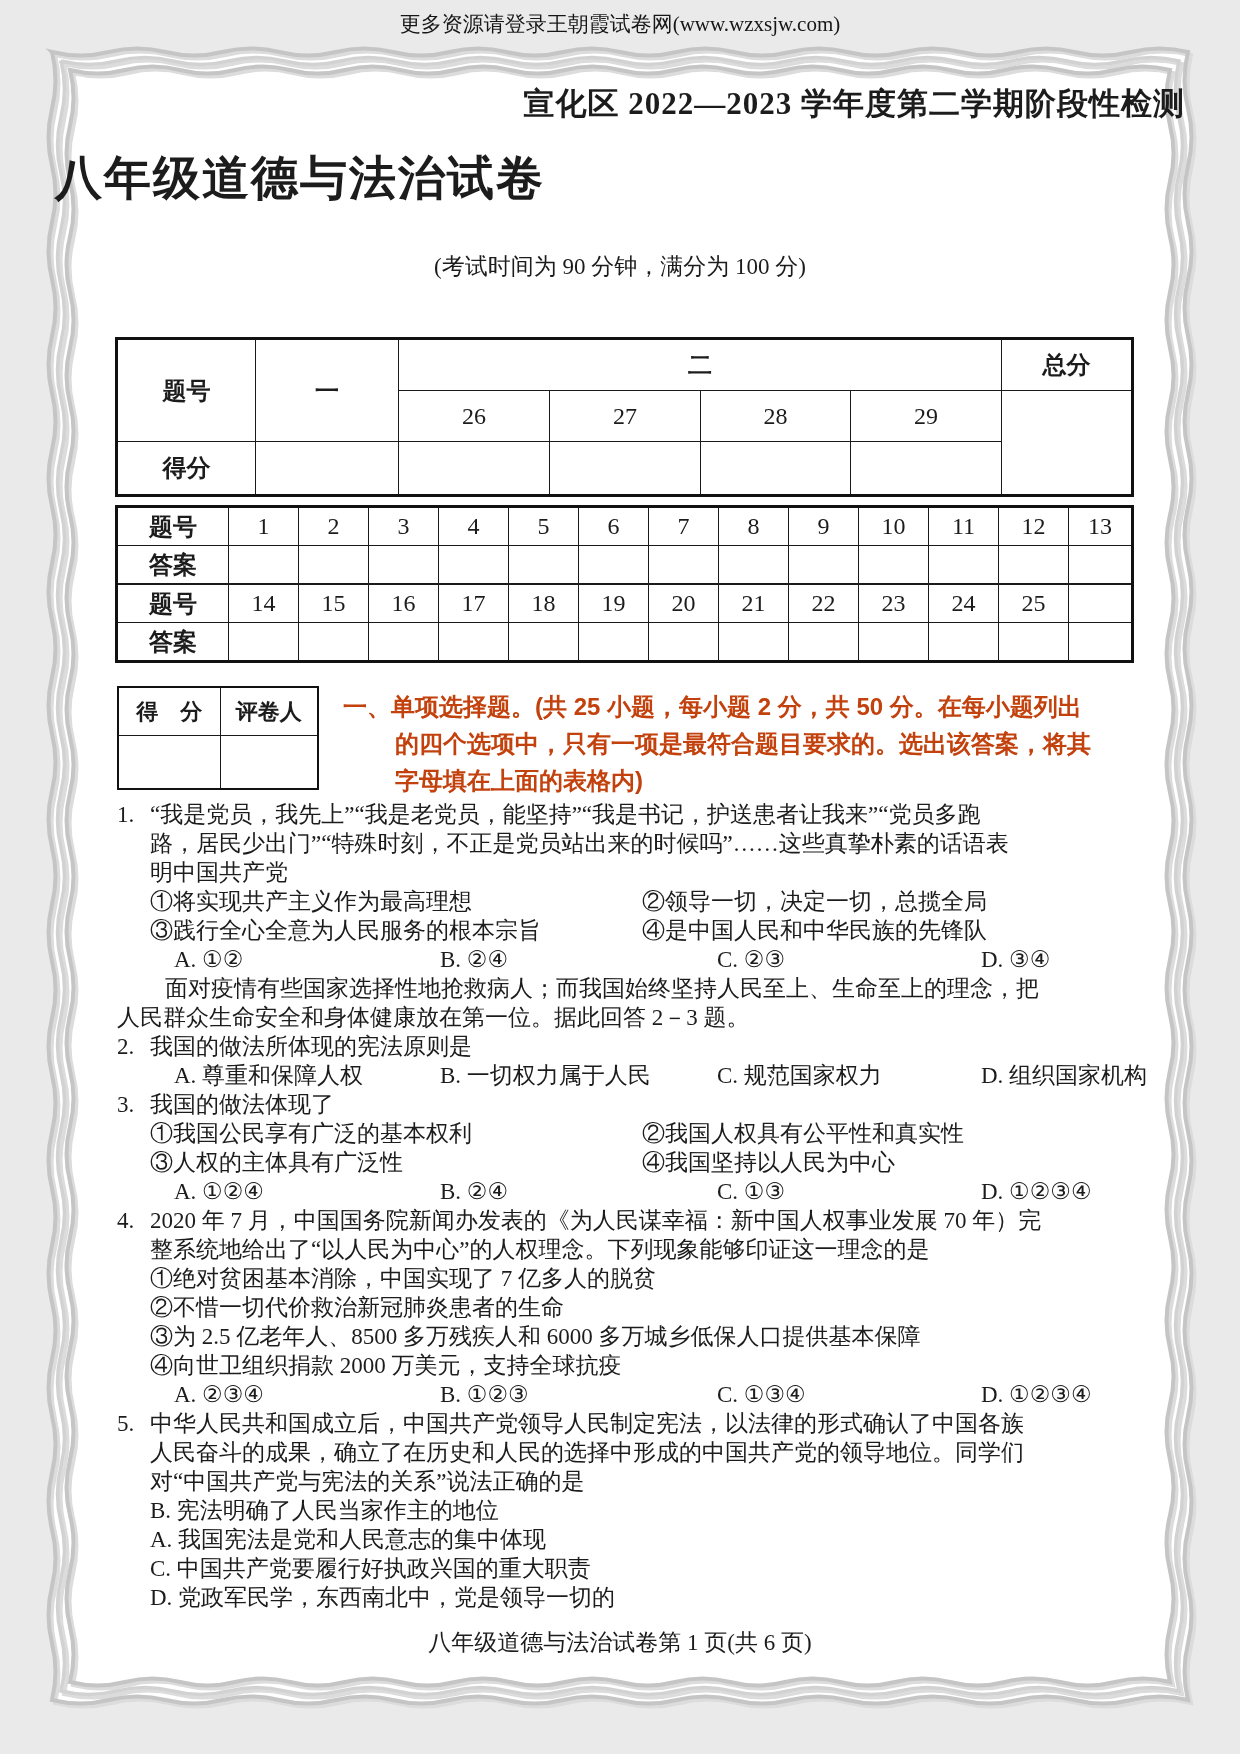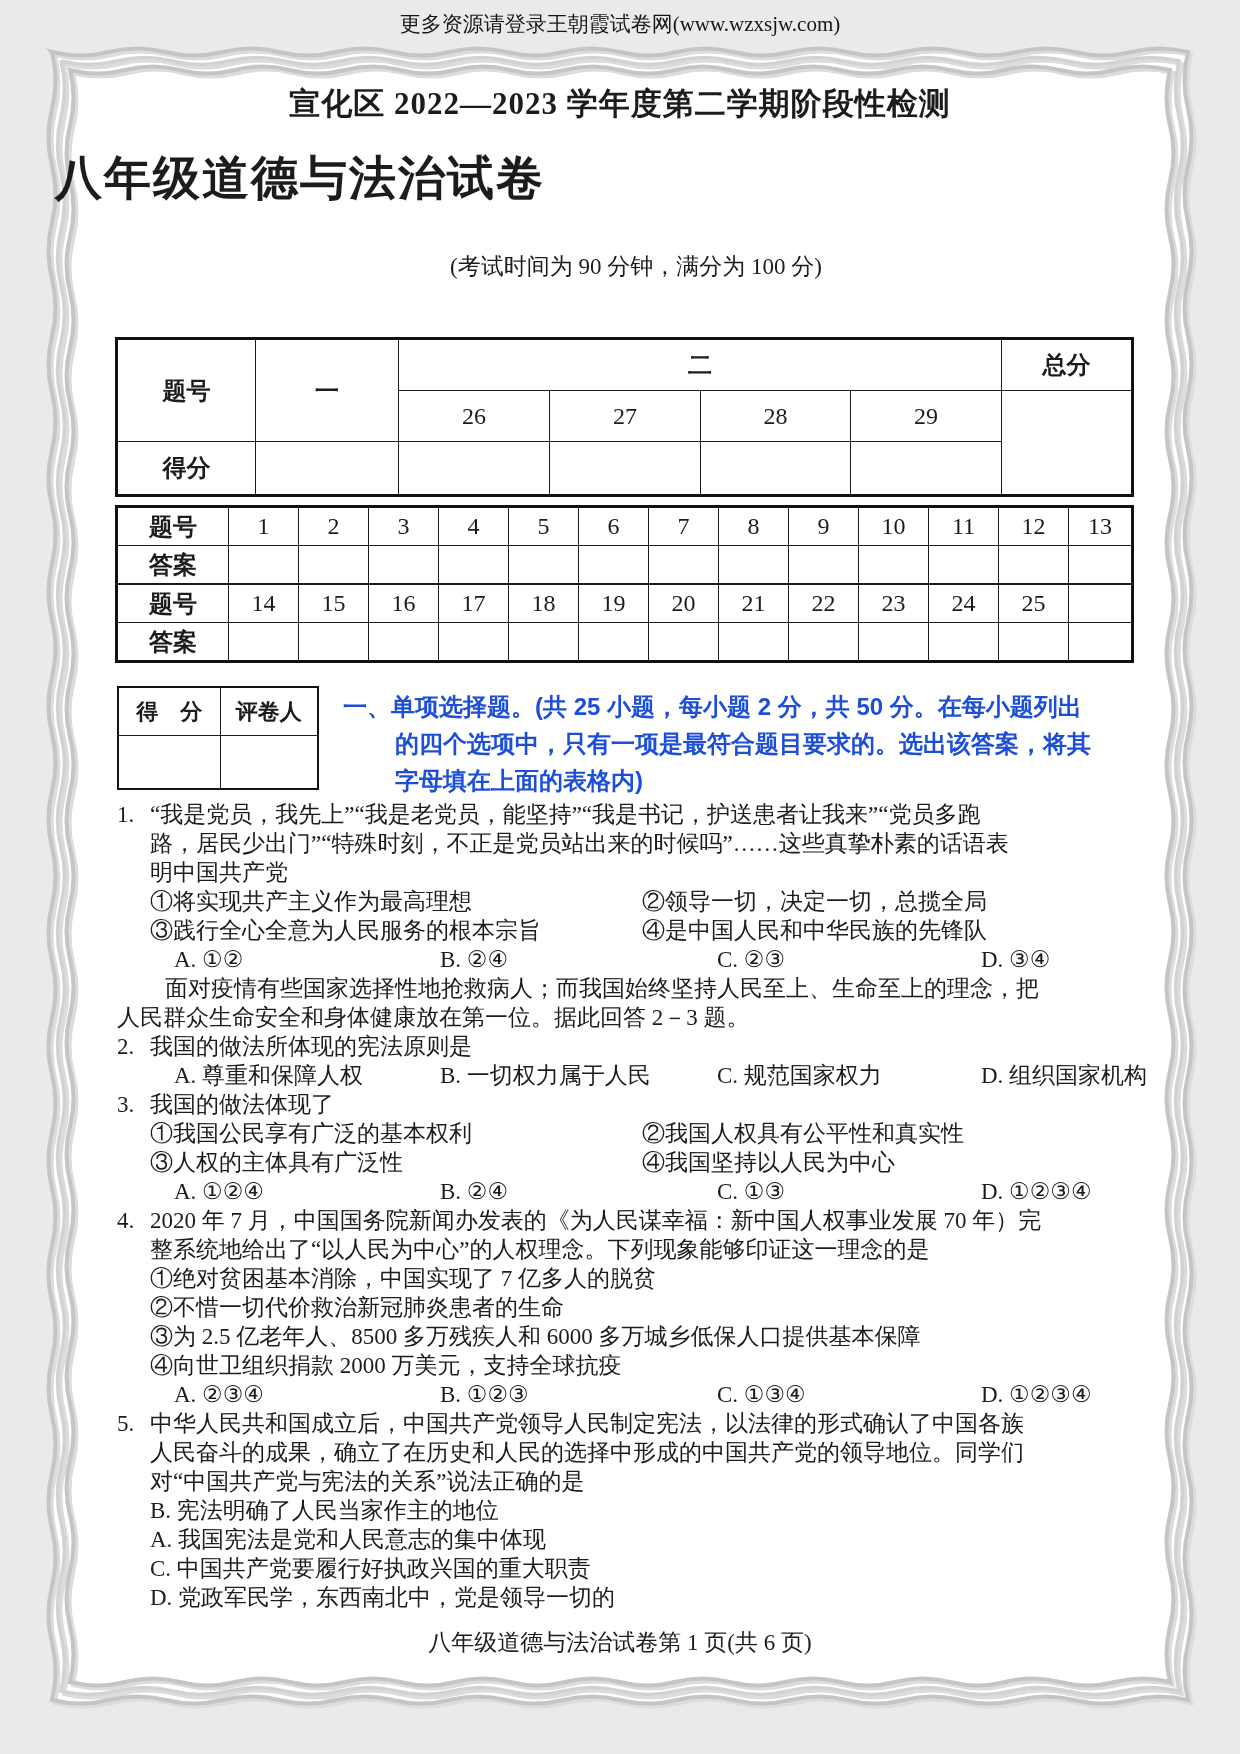--- a/index.html
+++ b/index.html
@@ -13,29 +13,29 @@
   .site-header{
     position:absolute;top:10px;left:0;width:100%;
     text-align:center;font-size:21px;color:#161616;
     font-family:"Liberation Serif","DejaVu Serif",serif;
   }
   #frame{position:absolute;left:0;top:0;pointer-events:none;}
   .content{
     position:absolute;left:55px;top:55px;width:1130px;height:1644px;
   }
   .exam-title{
-    position:absolute;top:28px;left:0;width:100%;text-align:center;
+    position:absolute;top:28px;left:0;width:100%;text-align:right;
     font-size:31px;font-weight:bold;letter-spacing:1px;
   }
   .exam-subject{
     position:absolute;top:92px;left:0;width:100%;text-align:left;
     font-size:47px;font-weight:bold;letter-spacing:2px;
   }
   .exam-info{
-    position:absolute;top:196px;left:16px;width:100%;text-align:center;
+    position:absolute;top:196px;left:0;width:100%;text-align:center;
     font-size:23px;
   }
   table{border-collapse:collapse;table-layout:fixed;}
   td{border:1.5px solid #1a1a1a;text-align:center;vertical-align:middle;
      font-size:24px;padding:0;overflow:hidden;}
   .t1{position:absolute;left:60px;top:282px;width:1019px;border:3px solid #111;}
   .t1 tr.r1 td{height:50px;}
   .t1 tr.r2 td{height:50px;}
   .t1 tr.r3 td{height:52px;}
   .t2{position:absolute;left:60px;top:450px;width:1019px;border:3px solid #111;}
@@ -43,21 +43,21 @@
   .t2 tr.sep td{border-top:2.5px solid #1a1a1a;}
   .hd{font-family:"Liberation Sans","DejaVu Sans",sans-serif;font-weight:bold;font-size:24px;}
   .num{font-size:24px;}
   .gbox{position:absolute;left:62px;top:631px;width:202px;border:2.5px solid #111;}
   .gbox td{font-size:22px;}
   .gbox tr.gr1 td{height:47px;}
   .gbox tr.gr2 td{height:52px;}
   .section-heading{
     position:absolute;left:288px;top:633px;width:800px;
     font-family:"Liberation Sans","DejaVu Sans",sans-serif;
-    font-weight:bold;font-size:24px;line-height:37px;color:#1d4ed8;
+    font-weight:bold;font-size:24px;line-height:37px;color:#c2410c;
   }
   .section-heading .sh-cont{padding-left:52px;}
   .qarea{
     position:absolute;left:62px;top:745px;width:1024px;
     font-size:23px;line-height:29px;white-space:nowrap;
   }
   .q{position:relative;padding-left:33px;}
   .qnum{position:absolute;left:0;top:0;}
   .pair{display:flex;}
   .pair .p-left{width:492px;}

